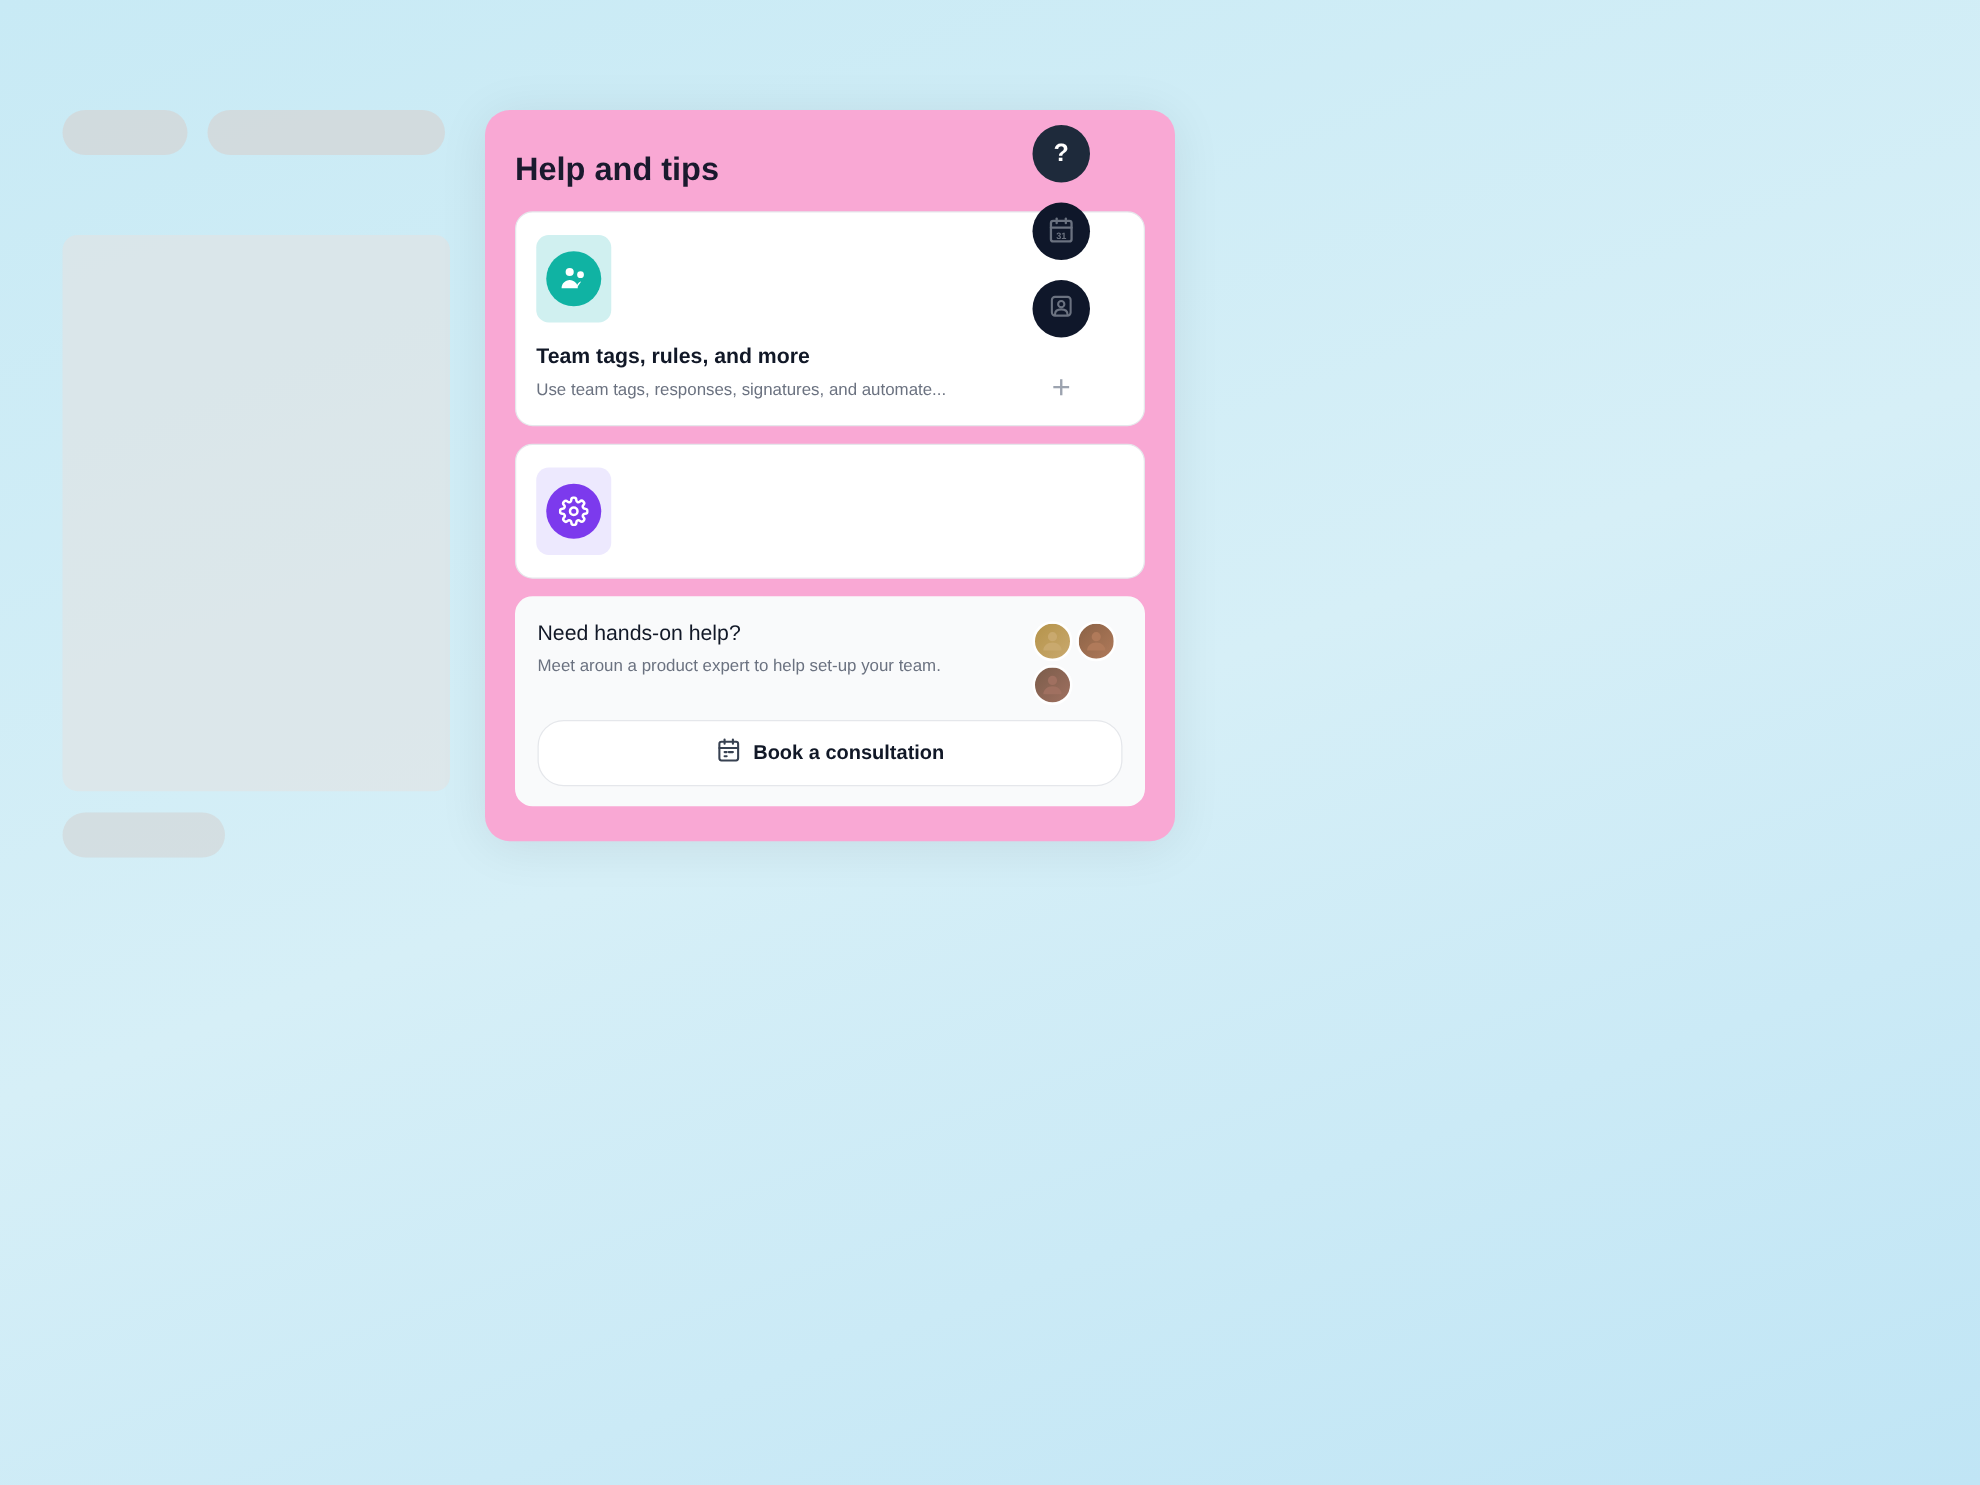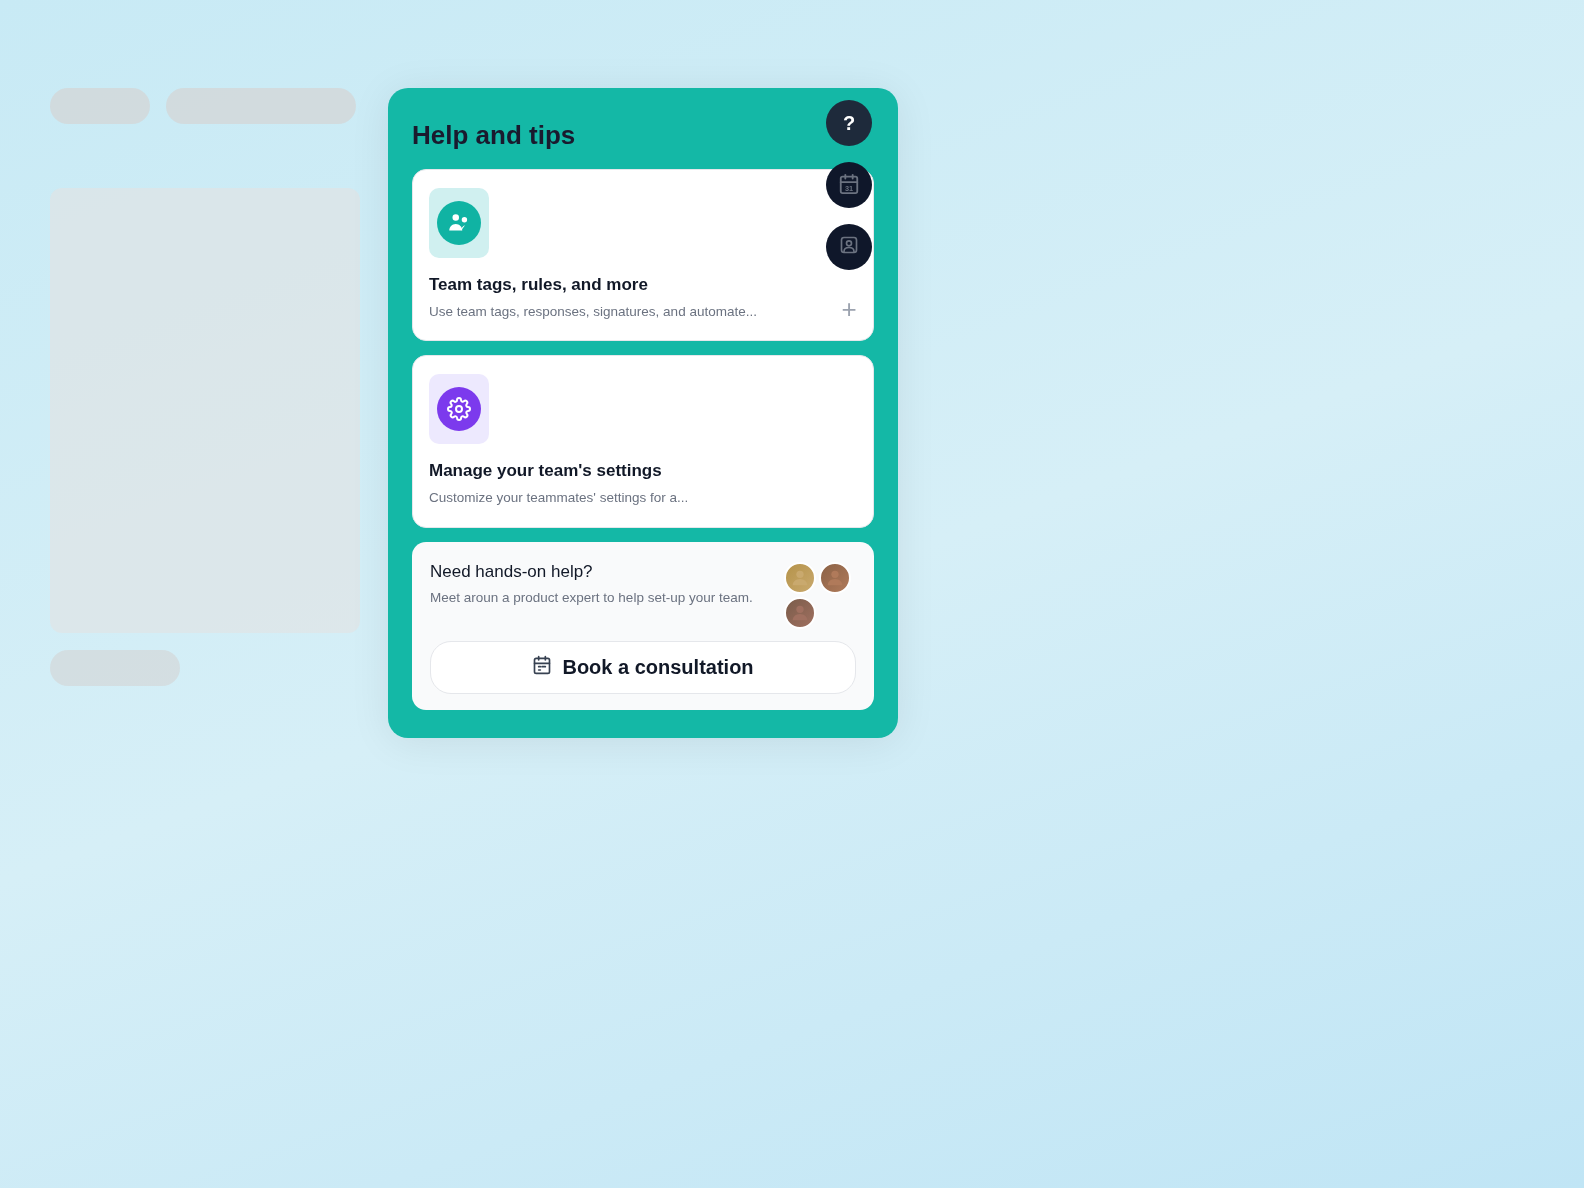--- a/index.html
+++ b/index.html
@@ -60,22 +60,22 @@
       background: #d4d4d4;
       border-radius: 20px;
       opacity: 0.6;
     }
 
     
     .main-panel {
       position: absolute;
       left: 388px;
       top: 88px;
-      width: 510px;
-      background: #14b8a6;
+      width: 552px;
+      background: #f9a8d4;
       border-radius: 20px;
       padding: 32px 24px 28px;
       box-shadow: 0 4px 40px rgba(0,0,0,0.08);
     }
 
     .panel-title {
       font-size: 26px;
       font-weight: 700;
       color: #1a1a2e;
       margin-bottom: 18px;
@@ -230,21 +230,21 @@
     .book-btn {
       display: flex;
       align-items: center;
       justify-content: center;
       gap: 10px;
       background: #ffffff;
       border: 1.5px solid #e5e7eb;
       border-radius: 21px;
       padding: 13px 20px;
       width: 100%;
-      font-size: 20px;
+      font-size: 16px;
       font-weight: 600;
       color: #111827;
       cursor: pointer;
       transition: background 0.15s;
       margin-top: 12px;
     }
 
     .book-btn-icon {
       font-size: 18px;
       color: #374151;
@@ -329,24 +329,20 @@
 
   <div class="article-card">
     <div class="card-icon-wrap purple">
       <div class="card-icon-circle purple-bg">
 
         <svg width="24" height="24" viewBox="0 0 24 24" fill="none" stroke="white" stroke-width="2" stroke-linecap="round" stroke-linejoin="round">
           <circle cx="12" cy="12" r="3"></circle>
           <path d="M19.4 15a1.65 1.65 0 0 0 .33 1.82l.06.06a2 2 0 0 1-2.83 2.83l-.06-.06a1.65 1.65 0 0 0-1.82-.33 1.65 1.65 0 0 0-1 1.51V21a2 2 0 0 1-4 0v-.09A1.65 1.65 0 0 0 9 19.4a1.65 1.65 0 0 0-1.82.33l-.06.06a2 2 0 0 1-2.83-2.83l.06-.06A1.65 1.65 0 0 0 4.68 15a1.65 1.65 0 0 0-1.51-1H3a2 2 0 0 1 0-4h.09A1.65 1.65 0 0 0 4.6 9a1.65 1.65 0 0 0-.33-1.82l-.06-.06a2 2 0 0 1 2.83-2.83l.06.06A1.65 1.65 0 0 0 9 4.68a1.65 1.65 0 0 0 1-1.51V3a2 2 0 0 1 4 0v.09a1.65 1.65 0 0 0 1 1.51 1.65 1.65 0 0 0 1.82-.33l.06-.06a2 2 0 0 1 2.83 2.83l-.06.06A1.65 1.65 0 0 0 19.4 9a1.65 1.65 0 0 0 1.51 1H21a2 2 0 0 1 0 4h-.09a1.65 1.65 0 0 0-1.51 1z"></path>
         </svg>
       </div>
-    </div>
-    <div class="card-content">
-      <div class="card-title">Manage your team's settings</div>
-      <div class="card-desc">Customize your teammates' settings for a...</div>
     </div>
   </div>
 
 
   <div class="consultation-card">
     <div class="consultation-top">
       <div class="consultation-text">
         <div class="consultation-title">Need hands-on help?</div>
         <div class="consultation-desc">Meet aroun a product expert to help set-up your team.</div>
       </div>

